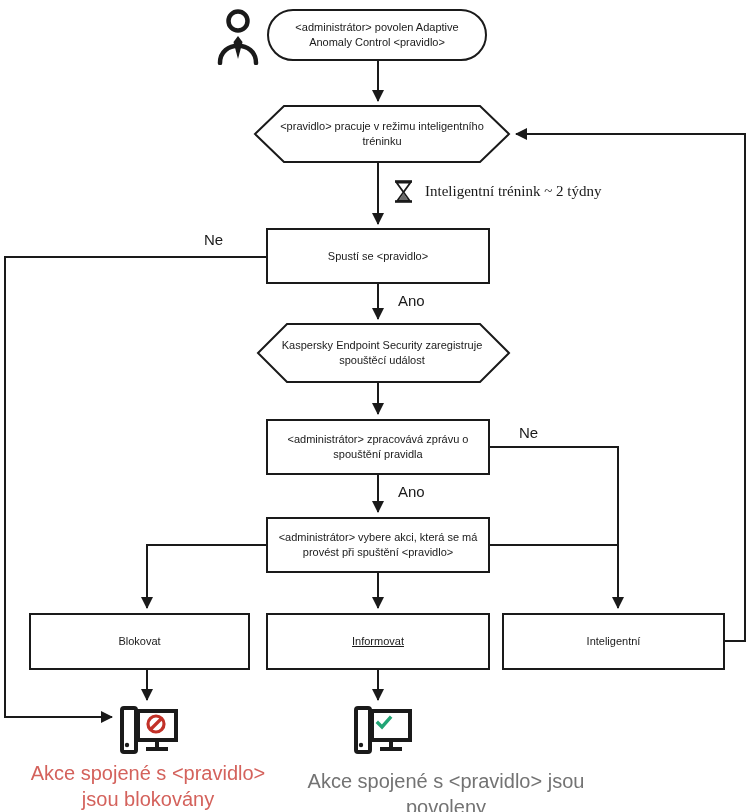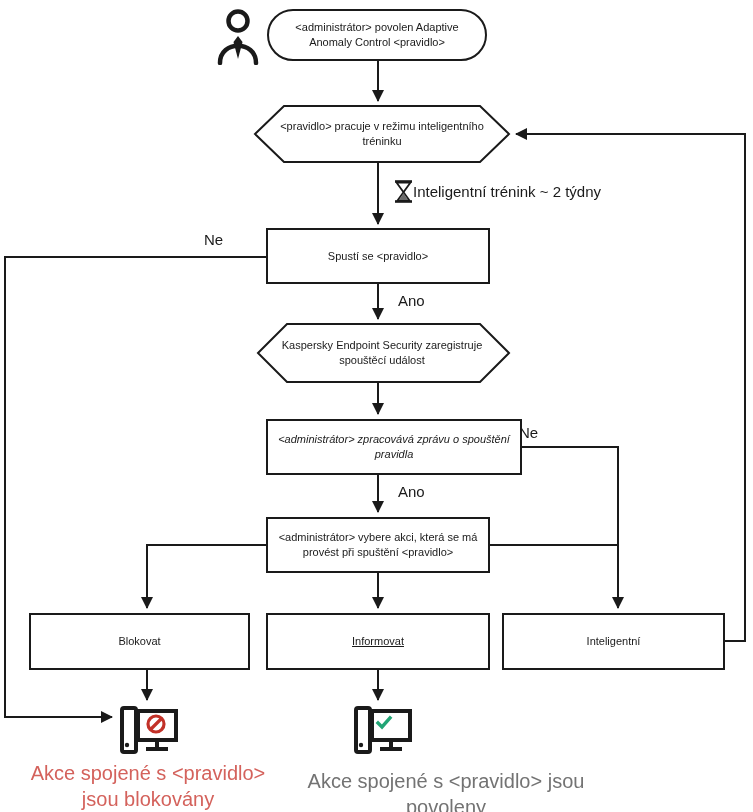--- a/index.html
+++ b/index.html
@@ -18,21 +18,21 @@
     position:absolute;z-index:3;display:flex;align-items:center;justify-content:center;
     text-align:center;font-size:11px;line-height:1.35;background:transparent;
   }
   .edgelabel{position:absolute;z-index:3;font-size:15px;color:#1a1a1a;}
   .flowicon{position:absolute;z-index:3;}
   .result{
     position:absolute;z-index:3;font-size:20px;line-height:1.32;text-align:center;
   }
   .result.blocked{color:#d4625c;}
   .result.allowed{color:#737373;}
-  .traininglabel{position:absolute;z-index:3;font-size:15px;color:#1a1a1a;display:flex;align-items:center;gap:0;}
+  .traininglabel{position:absolute;z-index:3;font-size:15px;color:#1a1a1a;display:flex;align-items:center;gap:12px;font-family:Liberation Serif, serif;}
 </style>
 </head>
 <body>
 
 <div id="canvas">
 
   <svg id="wires" width="753" height="812" viewBox="0 0 753 812">
     <defs>
       <marker id="arr" markerWidth="7" markerHeight="7" refX="5.5" refY="3" orient="auto" markerUnits="strokeWidth">
         <path d="M0,0 L6,3 L0,6 Z" fill="#1a1a1a"></path>
@@ -88,21 +88,21 @@
       <line x1="1" y1="21.5" x2="18" y2="21.5" stroke="#1a1a1a" stroke-width="2.6"></line>
       <path d="M9.5 13 L14 20 H5 Z" fill="#6b6b6b"></path>
     </svg>
     <span>Inteligentní trénink ~ 2 týdny</span>
   </div>
 
   <div class="node" style="left:266px;top:228px;width:224px;height:56px;">
     <span>Spustí se &lt;pravidlo&gt;</span>
   </div>
 
-  <div class="node" style="left:266px;top:419px;width:256px;height:56px;font-style:italic;">
+  <div class="node" style="left:266px;top:419px;width:224px;height:56px;">
     <span>&lt;administrátor&gt; zpracovává zprávu o spouštění pravidla</span>
   </div>
 
   <div class="node" style="left:266px;top:517px;width:224px;height:56px;">
     <span>&lt;administrátor&gt; vybere akci, která se má provést při spuštění &lt;pravidlo&gt;</span>
   </div>
 
   <div class="node" style="left:29px;top:613px;width:221px;height:57px;">
     <span>Blokovat</span>
   </div>

